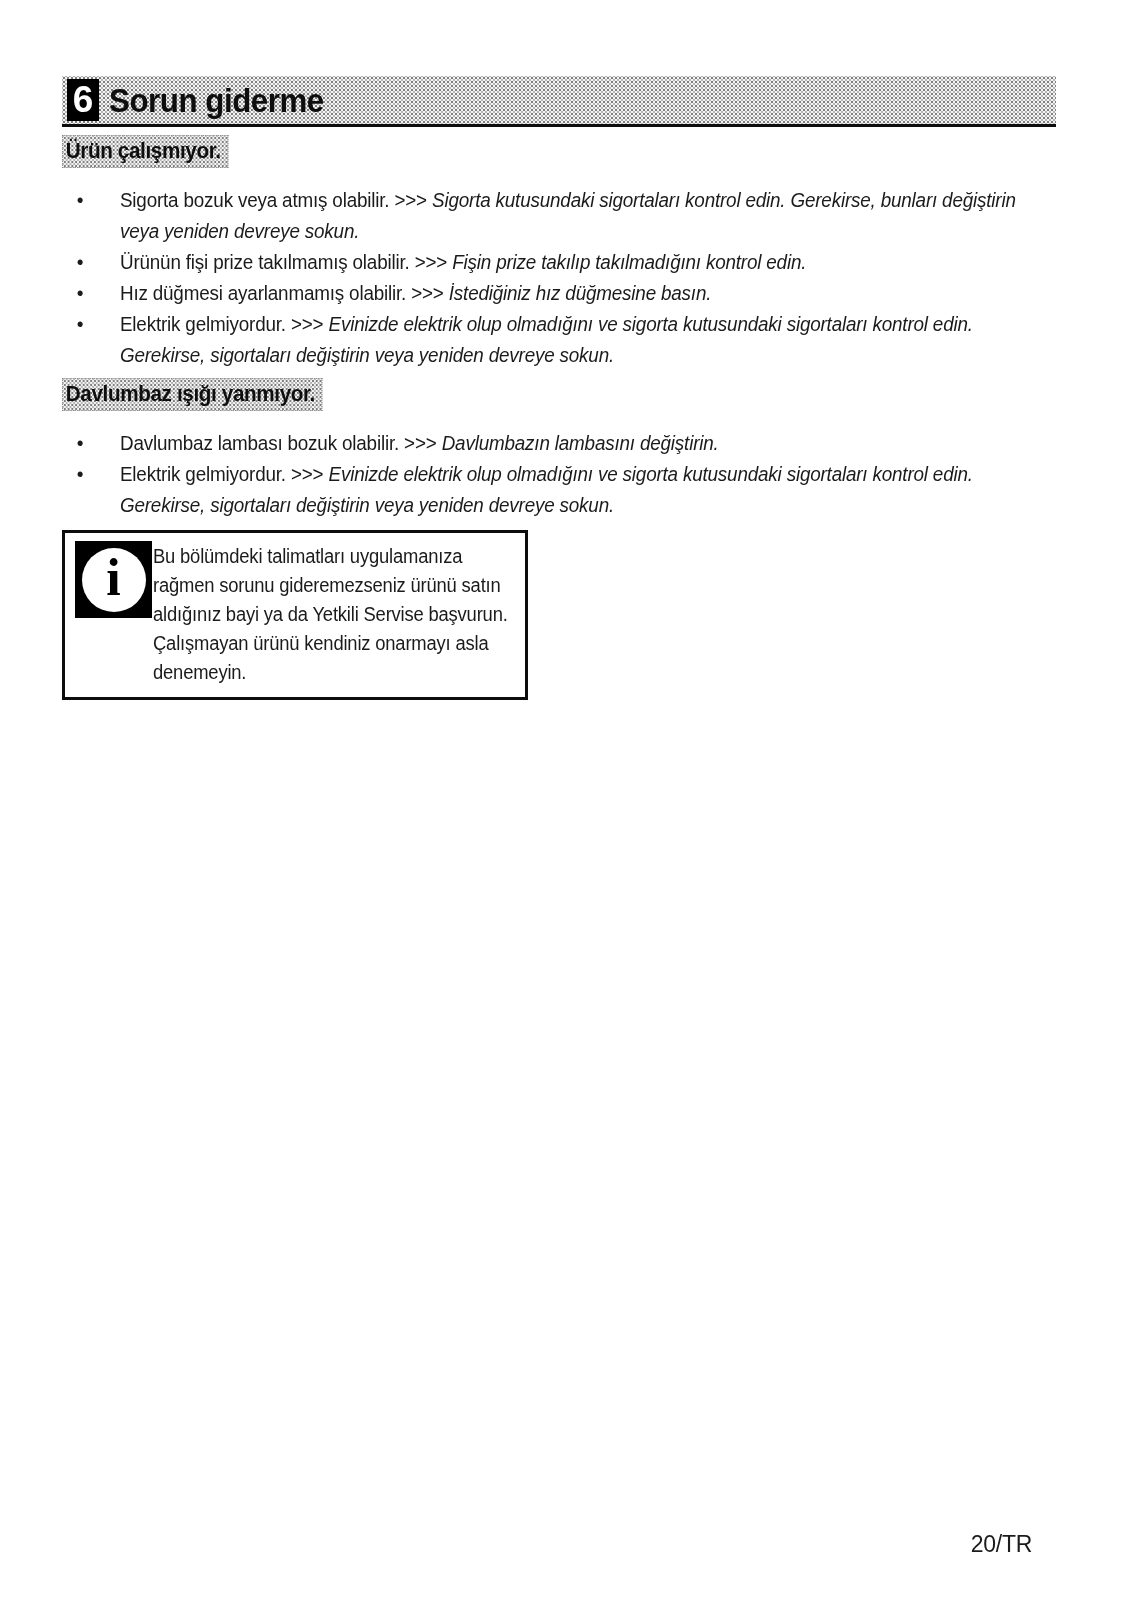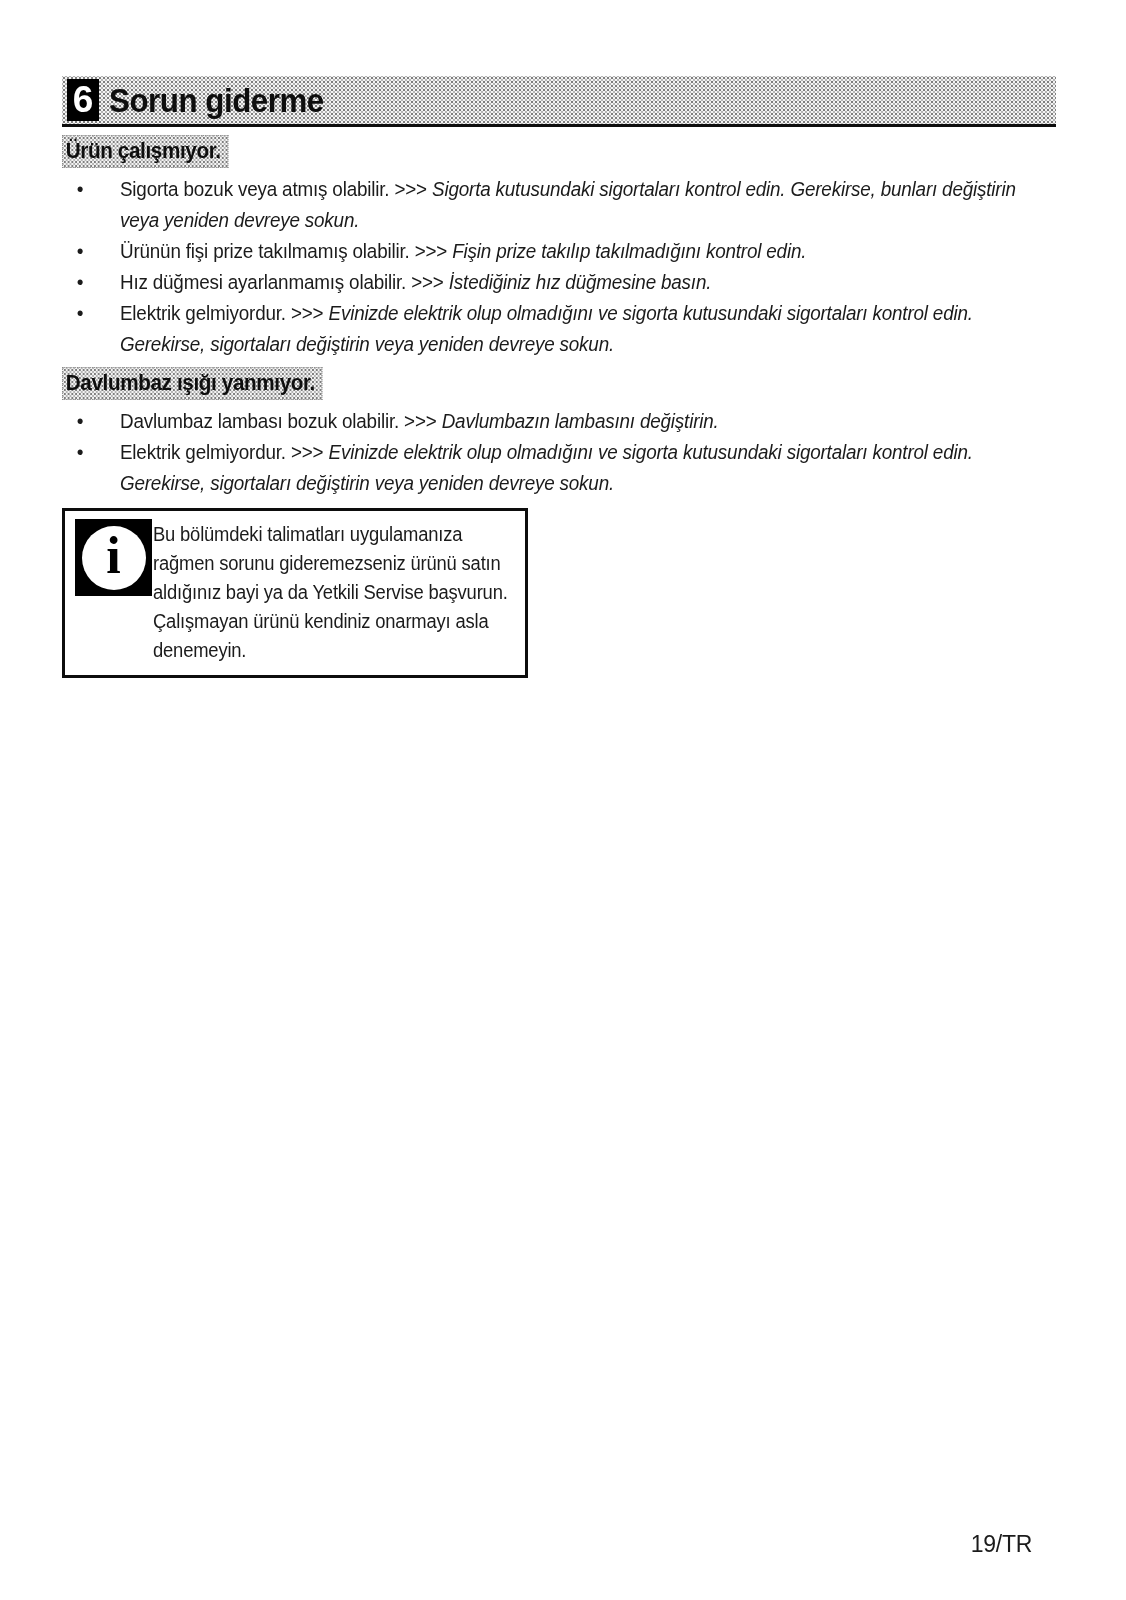--- a/index.html
+++ b/index.html
@@ -64,21 +64,21 @@
     letter-spacing: -0.4px;
     color: #0e0e0e;
     padding: 2px 7px 3px 3px;
     border: 1px dotted #8a8a8a;
     transform: scaleX(0.94);
     transform-origin: 0 50%;
     white-space: nowrap;
   }
 
   
-  ul.trouble-list { list-style: none; margin-top: 5px; }
+  ul.trouble-list { list-style: none; margin-top: 16px; }
   ul.trouble-list li {
     position: relative;
     padding-left: 63px;
     font-size: 20.5px;
     line-height: 31px;
     width: 1080px;
     transform: scaleX(0.92);
     transform-origin: 0 0;
     letter-spacing: -0.2px;
   }
@@ -186,14 +186,14 @@
         </div>
       </div>
       <div class="note-text">
           <div>Bu bölümdeki talimatları uygulamanıza rağmen sorunu gideremezseniz ürünü satın aldığınız bayi ya da Yetkili Servise başvurun.</div>
           <div>Çalışmayan ürünü kendiniz onarmayı asla denemeyin.</div>
         </div>
     </div>
 
   </div>
 
-  <div class="page-number">19/TR</div>
+  <div class="page-number">20/TR</div>
 </div>
 
 </body></html>

